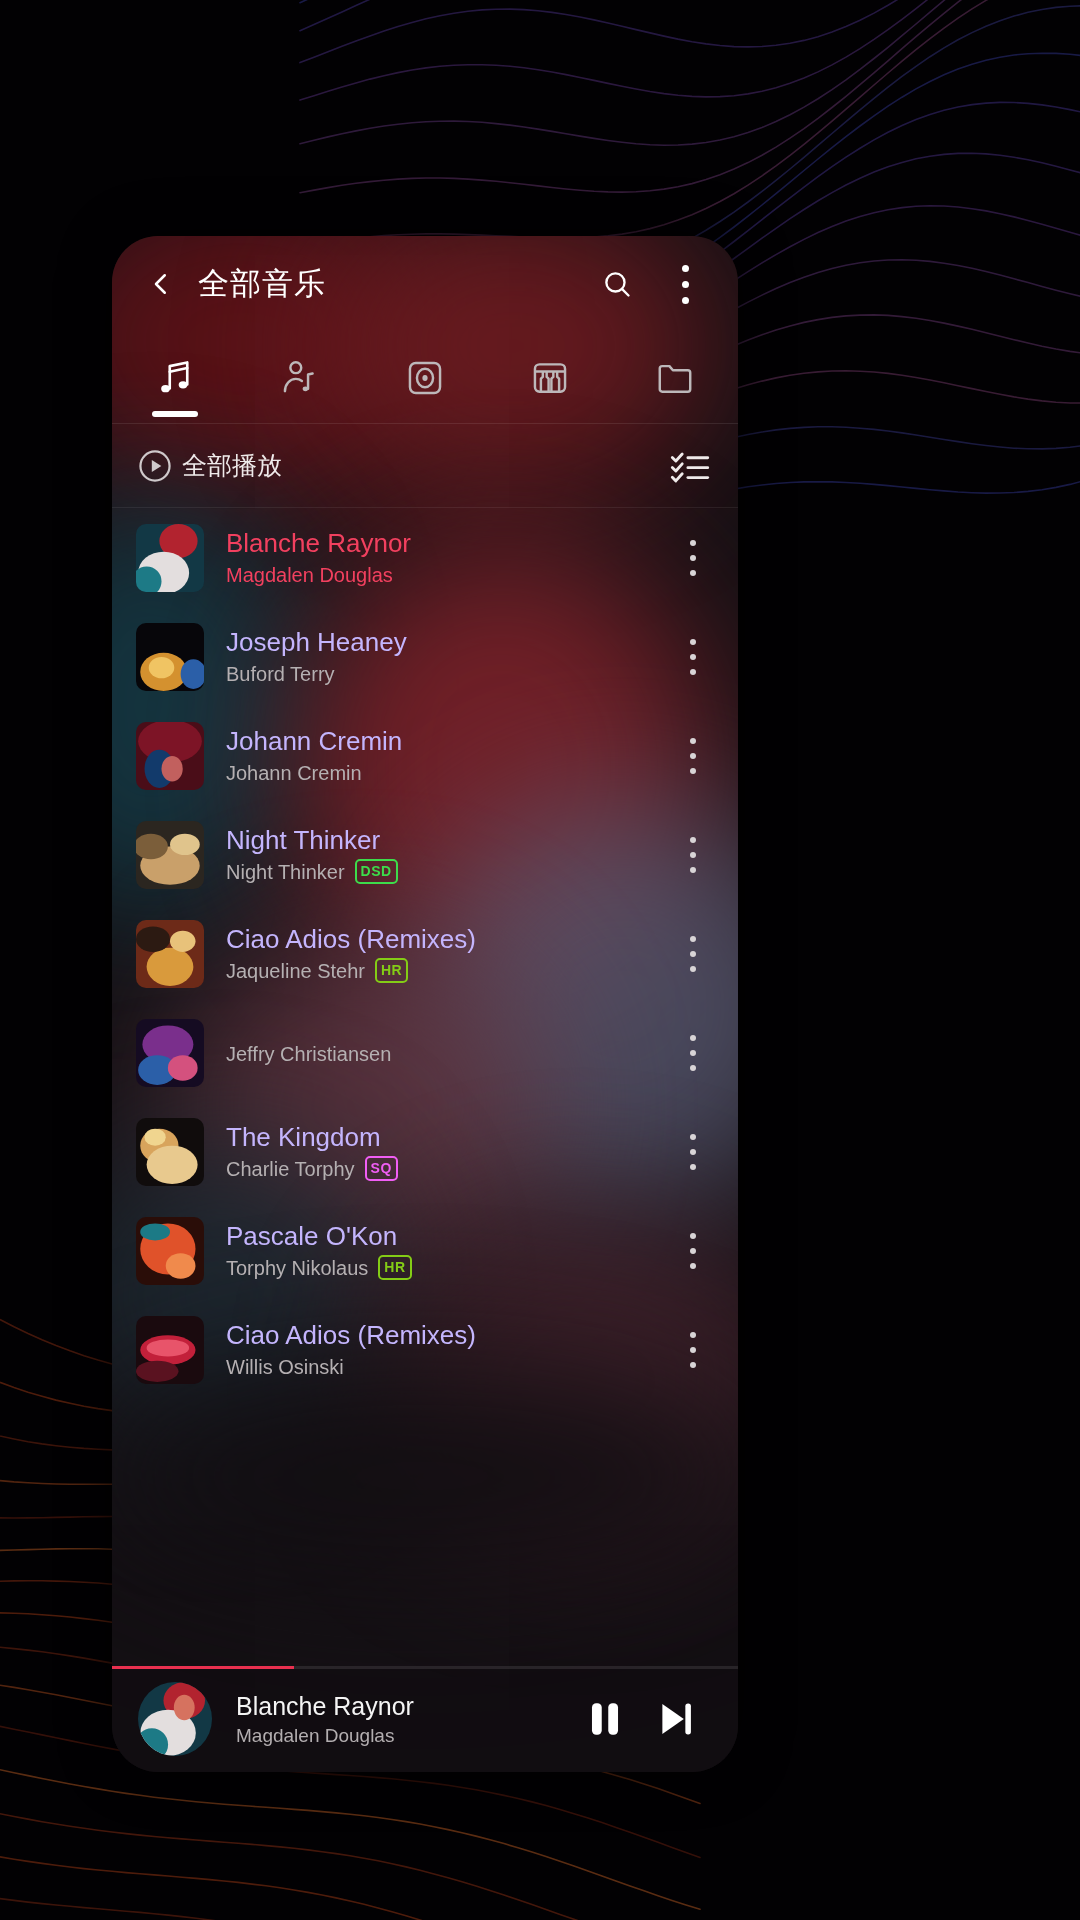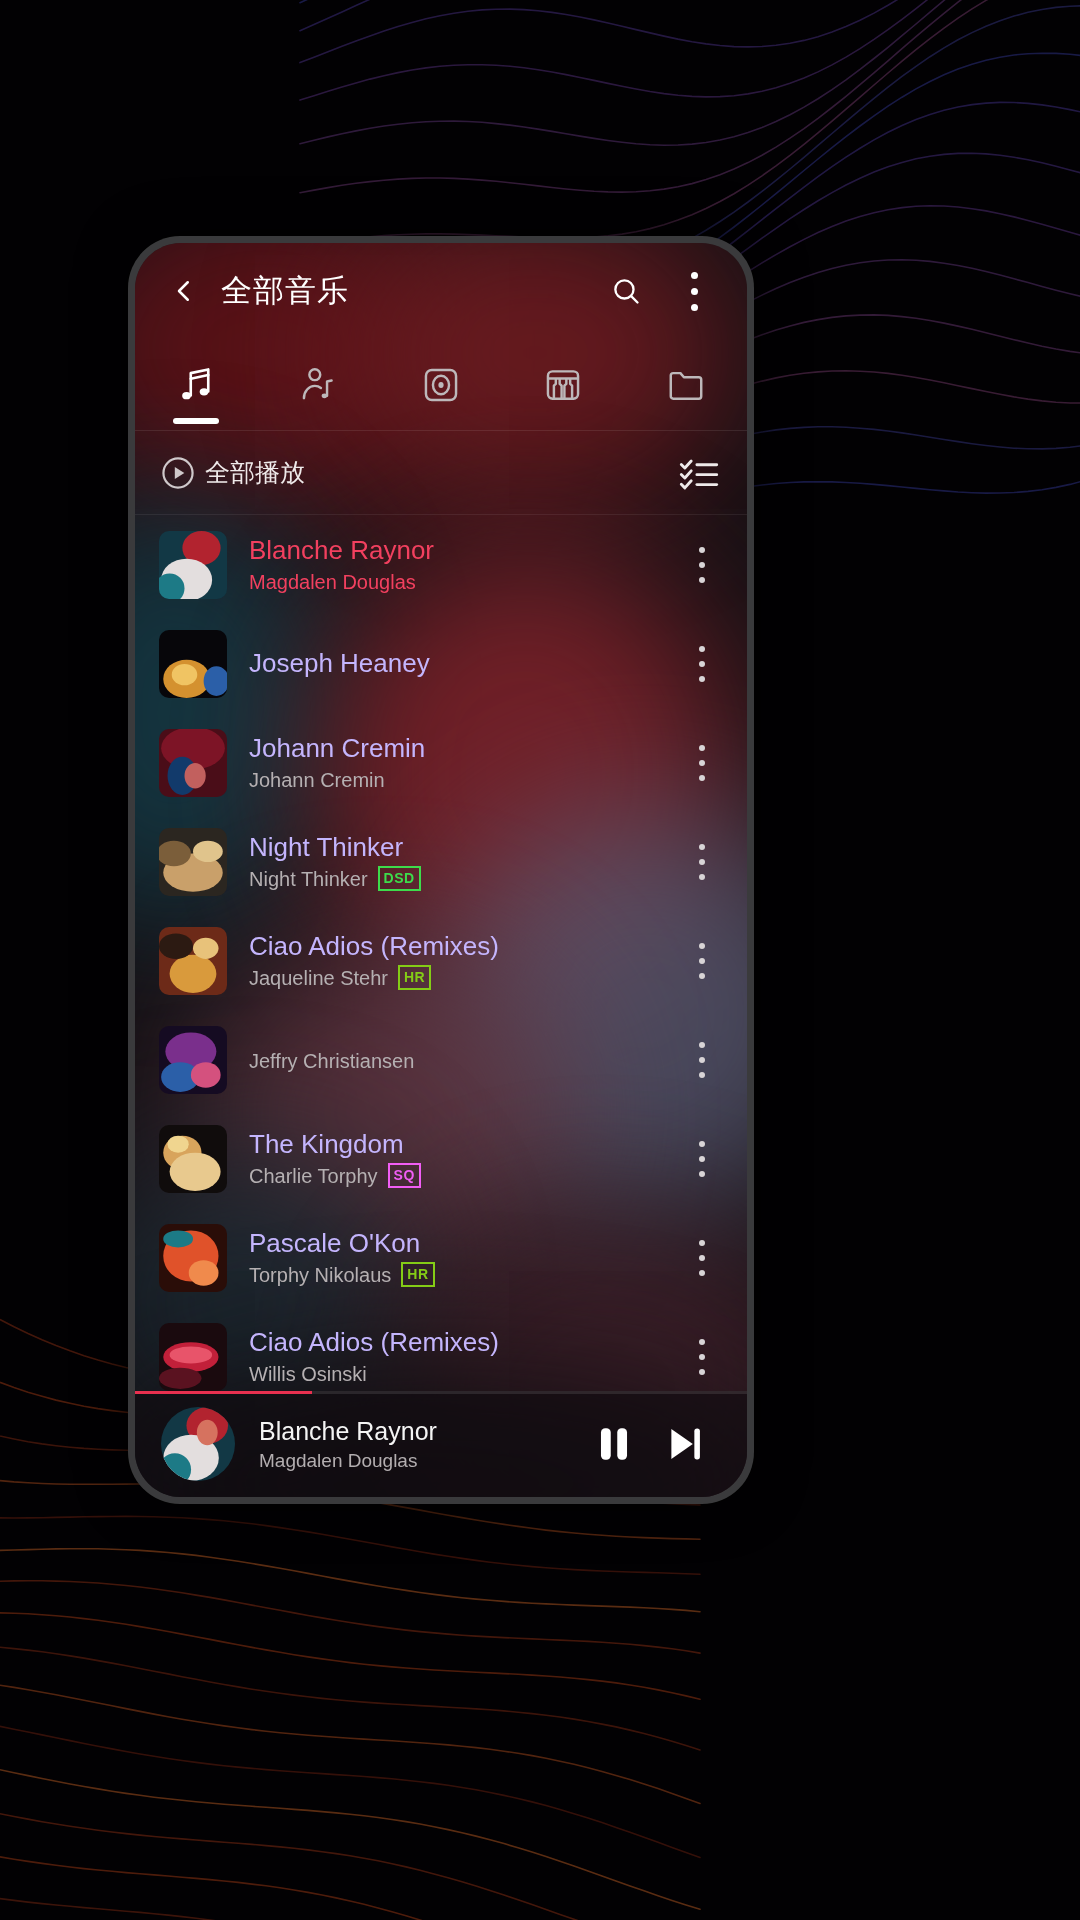--- a/index.html
+++ b/index.html
@@ -16,25 +16,24 @@
     overflow:hidden;
   }
 
   
   .bg-layer { position:absolute; inset:0; pointer-events:none; }
   .bg-layer svg { width:100%; height:100%; display:block; }
 
   
   #phone {
     position:absolute;
-    left:128px; top:236px;
-    width:626px; height:1268px;
+    left:112px; top:236px;
+    width:626px; height:1536px;
     border-radius:52px;
     background:#3a3a3c;
-    padding:7px;
     box-shadow:0 0 50px rgba(0,0,0,0.85);
   }
   #screen {
     position:relative;
     width:100%; height:100%;
     border-radius:46px;
     overflow:hidden;
     background:#141014;
   }
   
@@ -127,21 +126,21 @@
     display:flex; align-items:center; gap:10px;
     white-space:nowrap; overflow:hidden;
   }
   .song.playing .song-title { color:#f2405f; }
   .song.playing .song-sub   { color:#f2405f; }
   .badge {
     display:inline-block;
     font-size:14px; font-weight:bold;
     line-height:1;
     padding:3px 4px 4px;
-    border-radius:0;
+    border-radius:5px;
     border:2px solid currentColor;
     letter-spacing:0.5px;
   }
   .badge.DSD { color:#3ddc4b; }
   .badge.HR  { color:#84cc16; }
   .badge.SQ  { color:#f15ef5; }
   .dots-btn {
     width:46px; height:72px; flex:0 0 46px;
     display:flex; align-items:center; justify-content:center;
   }
@@ -363,20 +362,23 @@
               <div class="art">
                 <svg viewBox="0 0 64 64" preserveAspectRatio="none">
                   <rect width="64" height="64" fill="#07060a"></rect>
                   <ellipse cx="26" cy="46" rx="22" ry="18" fill="#d4912f"></ellipse>
                   <ellipse cx="24" cy="42" rx="12" ry="10" fill="#f0c463"></ellipse>
                   <ellipse cx="54" cy="48" rx="12" ry="14" fill="#2b5fa8"></ellipse>
                 </svg>
               </div>
               <div class="song-text">
                 <div class="song-title">Joseph Heaney</div>
+                <div class="song-sub">
+                  <span>Buford Terry</span>
+                </div>
               </div>
               <div class="dots-btn">
                 <div class="dots-v">
                   <span class="dot"></span>
                   <span class="dot"></span>
                   <span class="dot"></span>
                 </div>
               </div>
             </div>
             <div class="song">

